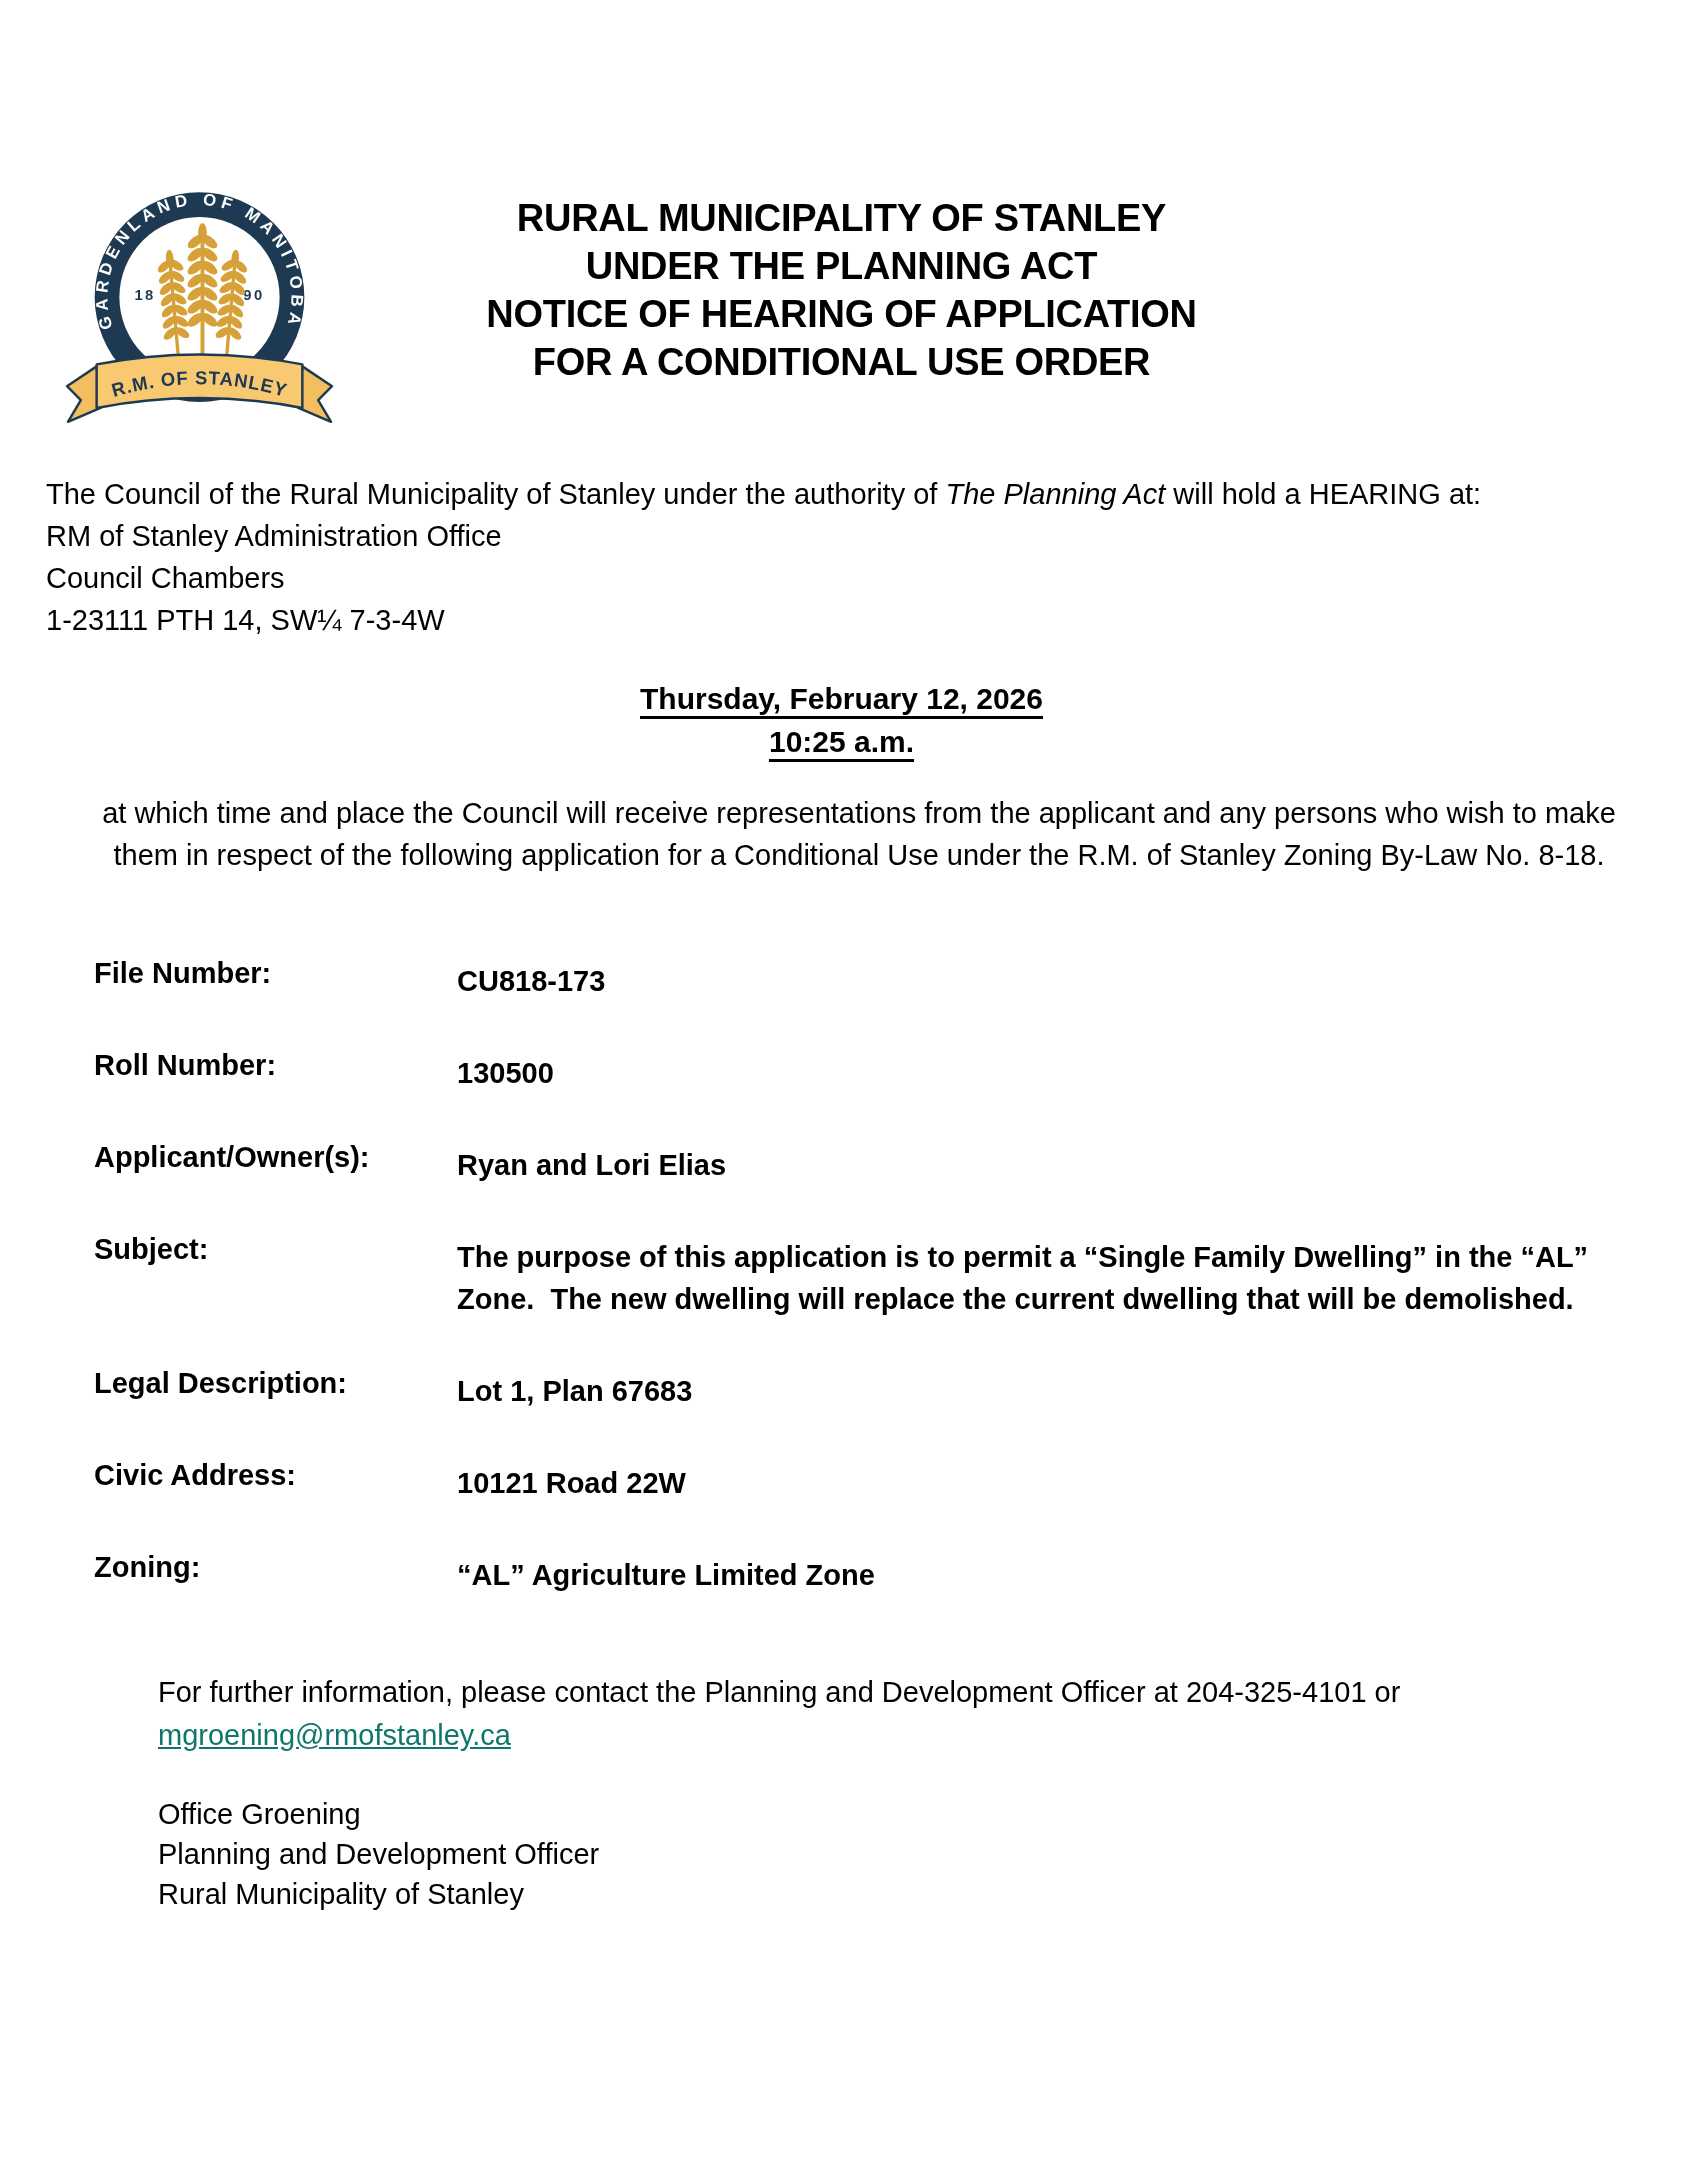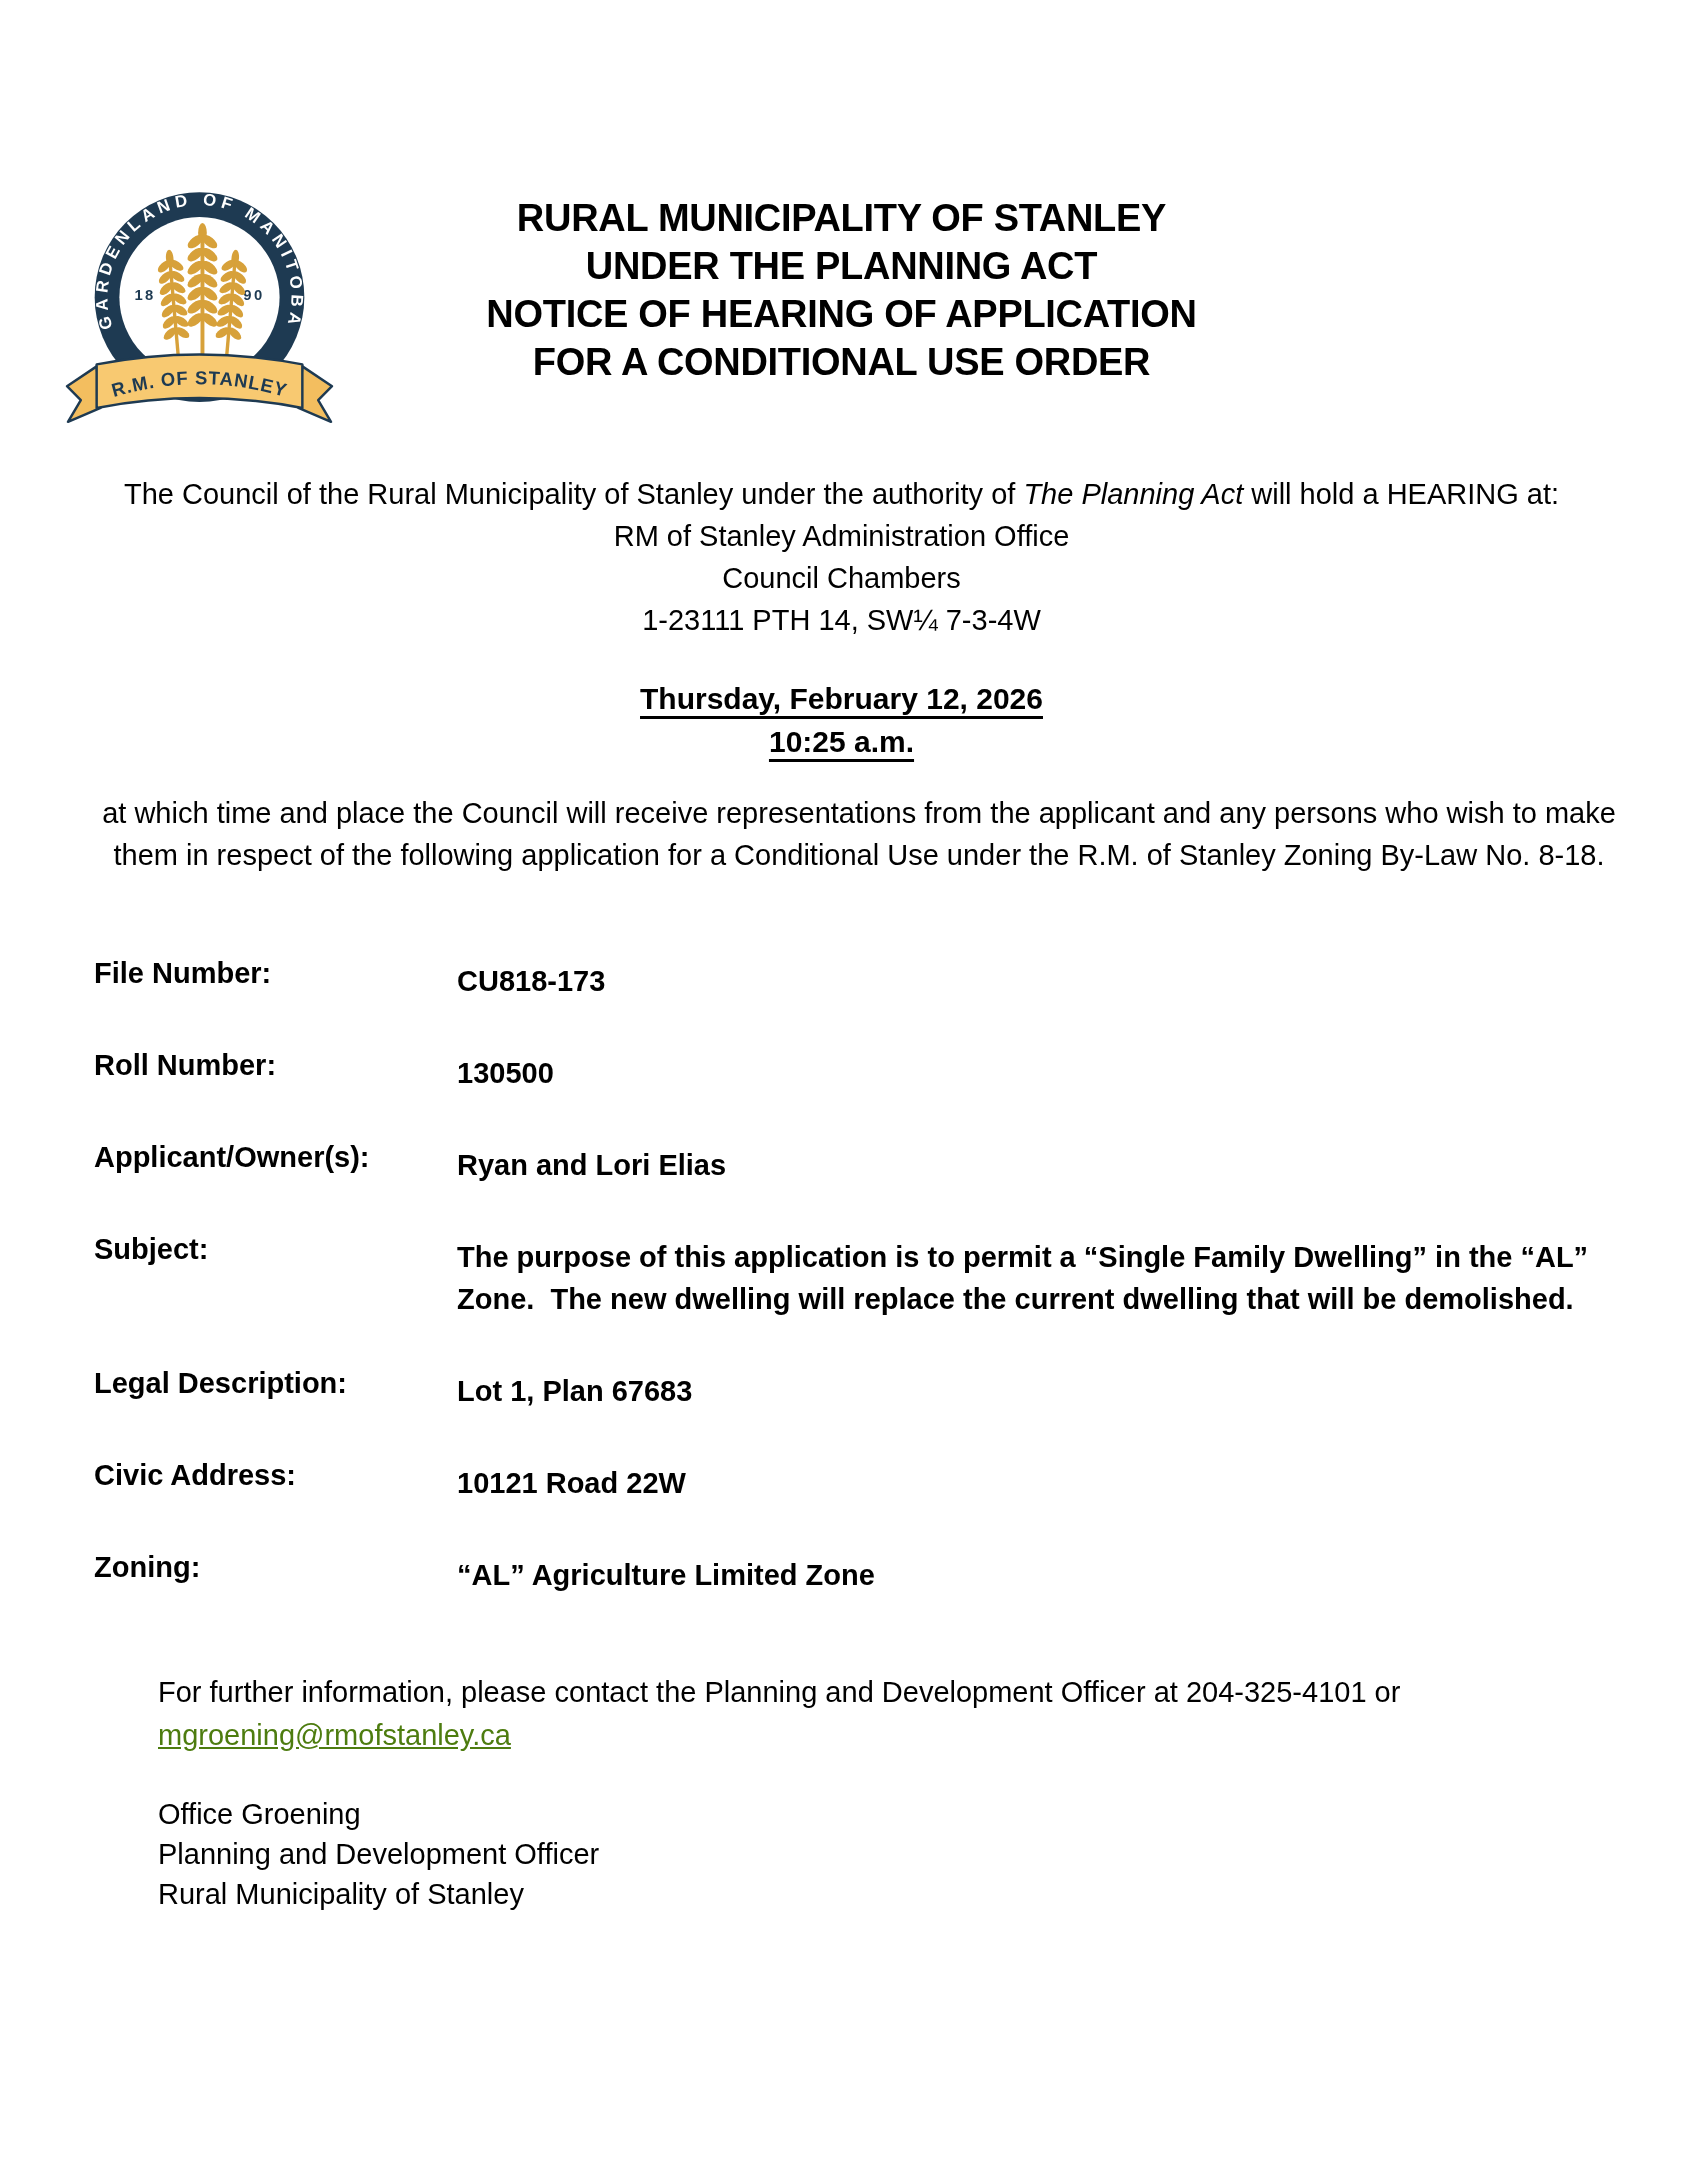--- a/index.html
+++ b/index.html
@@ -15,21 +15,21 @@
   .logo{position:absolute;left:65px;top:188px;width:269px;height:246px;}
   
   .title-block{
     position:absolute;left:94px;right:94px;top:194px;
     text-align:center;font-weight:bold;font-size:38px;line-height:48px;
     letter-spacing:-0.3px;
   }
   
   .intro-block{
     position:absolute;left:0;right:0;top:473px;
-    text-align:center;font-size:29px;line-height:42px;
+    text-align:left;font-size:29px;line-height:42px;padding-left:46px;
   }
   .intro-line1{white-space:nowrap;}
   .italic{font-style:italic;}
   
   .date-block{
     position:absolute;left:0;right:0;top:677px;
     text-align:center;font-weight:bold;font-size:30px;line-height:43px;
   }
   .date-block .u{
     text-decoration:underline;
@@ -41,21 +41,21 @@
     position:absolute;left:94px;top:792px;width:1530px;
     font-size:29px;line-height:42px;text-align:center;
   }
   
   .fields{position:absolute;left:94px;top:952px;width:1530px;font-size:29px;line-height:42px;}
   .frow{display:flex;margin-bottom:42px;font-weight:bold;}
   .flabel{width:363px;flex:none;}
   .fvalue{flex:1;max-width:1166px;white-space:pre-wrap;margin-top:8px;}
   
   .contact{position:absolute;left:158px;top:1671px;width:1445px;font-size:29px;line-height:43px;}
-  .email-link{color:#4d7c0f;text-decoration:underline;cursor:pointer;}
+  .email-link{color:#0f766e;text-decoration:underline;cursor:pointer;}
   
   .signature{position:absolute;left:158px;top:1794px;font-size:29px;line-height:40px;}
   
   .footer-note{position:absolute;left:0;right:0;top:2020px;text-align:center;font-size:29px;}
 </style>
 </head>
 <body>
 
 <div class="page">
 

